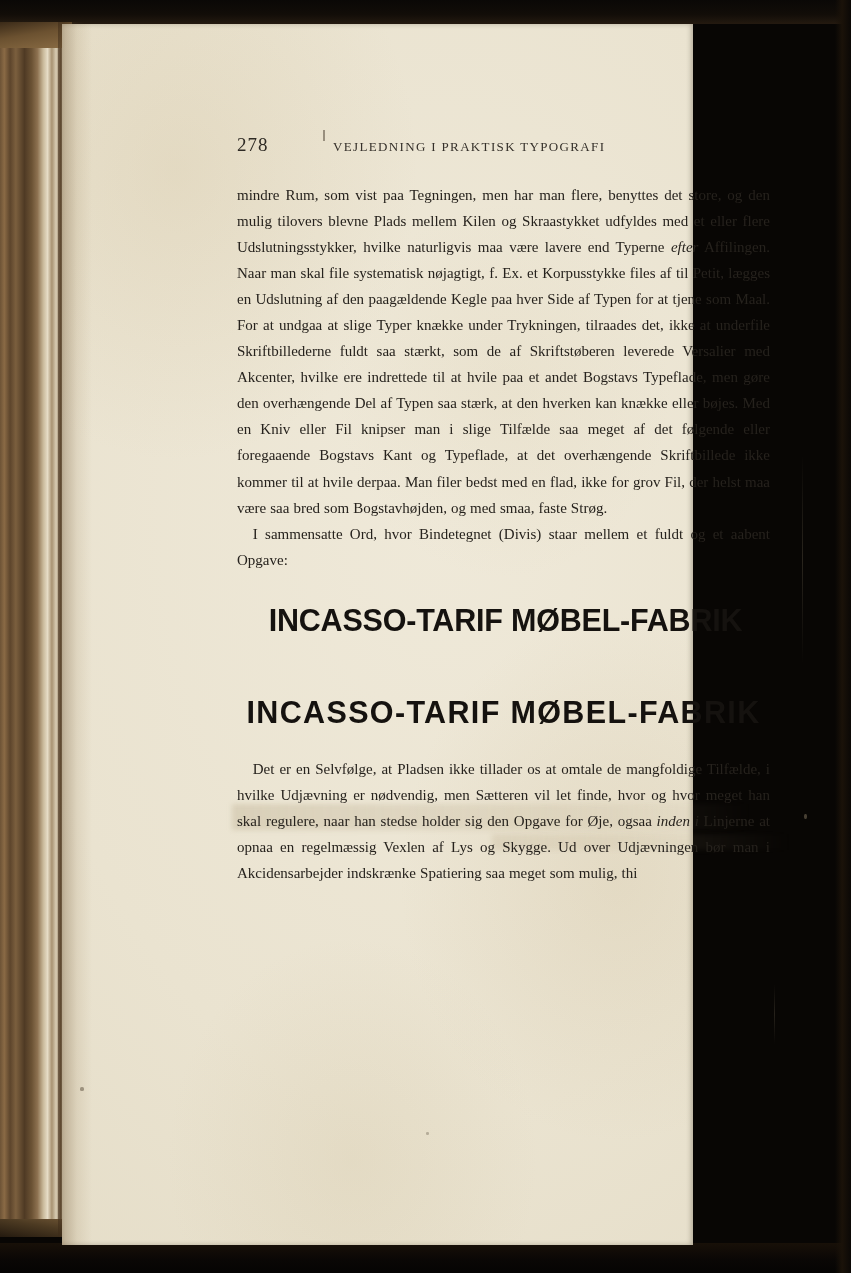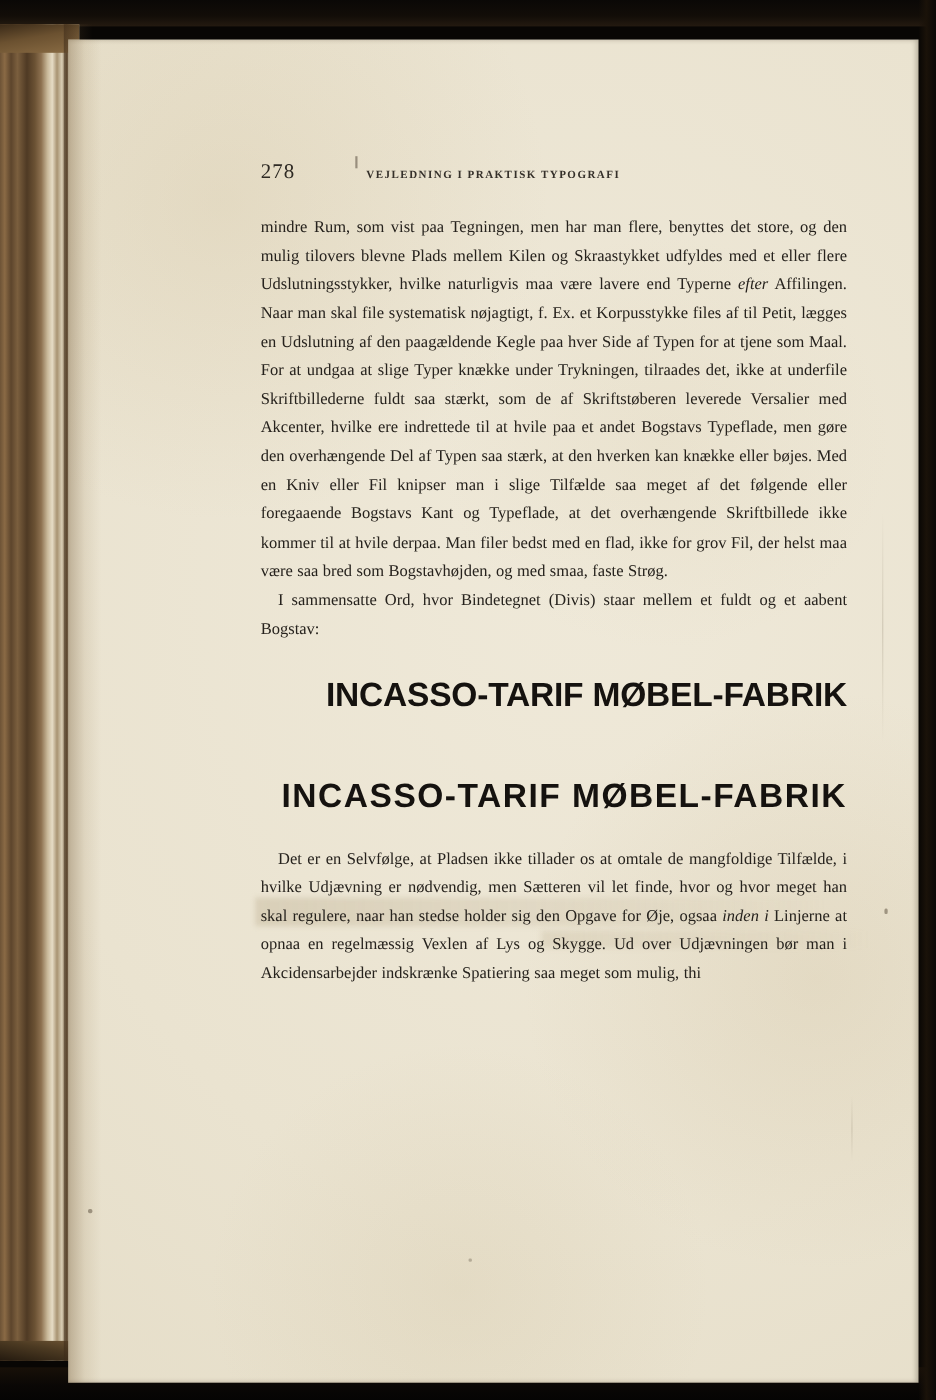--- a/index.html
+++ b/index.html
@@ -65,22 +65,22 @@
   }
   .edge-bot-cap {
     position: absolute; left: 0; bottom: 0; width: 72px; height: 18px;
     background: linear-gradient(10deg, #241a0f 0%, #4c3a22 60%, #6d5434 100%);
   }
 
   
   .page {
     position: absolute;
     left: 62px;
-    top: 36px;
-    width: 773px;
+    top: 24px;
+    width: 631px;
     height: 1221px;
     background:
       radial-gradient(120% 90% at 60% 40%, #efe9d9 0%, #eae3d0 55%, #e3dbc5 100%);
     box-shadow: -2px 0 5px rgba(40,28,14,0.28) inset;
   }
   
   .page::before {
     content: "";
     position: absolute; inset: 0;
     background:
@@ -137,46 +137,45 @@
     flex: none;
   }
   .head-tick {
     position: absolute;
     left: 86px; top: -4px;
     width: 2px; height: 11px;
     background: #7d7363;
     opacity: .75;
   }
   .head-title {
-    font-size: 10px;
+    font-size: 13px;
     letter-spacing: 1.35px;
     color: #35302a;
     white-space: nowrap;
-    font-weight: bold;
   }
 
   p.body {
     margin: 0;
     font-size: 15px;
     line-height: 26.05px;
     text-align: justify;
     text-align-last: left;
     color: #26221d;
     hyphens: none;
     word-spacing: 0.02em;
   }
   p.body.indent { text-indent: 1.05em; }
   p.body em { font-style: italic; }
 
   
   .specimen {
     font-family: "Liberation Sans", sans-serif;
     font-weight: bold;
     color: #15120f;
-    text-align: right;
+    text-align: center;
     white-space: nowrap;
   }
   .specimen-tight {
     font-size: 30.5px;
     letter-spacing: -0.2px;
     margin: 30px 0 0 0;
     padding-left: 4px;
   }
   .specimen-loose {
     font-size: 30.5px;
@@ -231,21 +230,21 @@
     <div class="typeblock">
 
       <div class="running-head">
         <div class="head-tick"></div>
         <span class="folio">278</span>
         <span class="head-title">VEJLEDNING I PRAKTISK TYPOGRAFI</span>
       </div>
 
       <p class="body"><span>mindre Rum, som vist paa Tegningen, men har man flere, benyttes det store, og den mulig tilovers blevne Plads mellem Kilen og Skraastykket udfyldes med et eller flere Udslutningsstykker, hvilke naturligvis maa være lavere end Typerne </span><em>efter</em><span> Affilingen. Naar man skal file systematisk nøjagtigt, f. Ex. et Korpusstykke files af til Petit, lægges en Udslutning af den paagældende Kegle paa hver Side af Typen for at tjene som Maal. For at undgaa at slige Typer knække under Trykningen, tilraades det, ikke at underfile Skriftbillederne fuldt saa stærkt, som de af Skriftstøberen leverede Versalier med Akcenter, hvilke ere indrettede til at hvile paa et andet Bogstavs Typeflade, men gøre den overhængende Del af Typen saa stærk, at den hverken kan knække eller bøjes. Med en Kniv eller Fil knipser man i slige Tilfælde saa meget af det følgende eller foregaaende Bogstavs Kant og Typeflade, at det overhængende Skriftbillede ikke kommer til at hvile derpaa. Man filer bedst med en flad, ikke for grov Fil, der helst maa være saa bred som Bogstavhøjden, og med smaa, faste Strøg.</span></p>
 
-      <p class="body indent">I sammensatte Ord, hvor Bindetegnet (Divis) staar mellem et fuldt og et aabent Bogstav:</p>
+      <p class="body indent">I sammensatte Ord, hvor Bindetegnet (Divis) staar mellem et fuldt og et aabent Opgave:</p>
 
       <div class="specimen specimen-tight">INCASSO-TARIF MØBEL-FABRIK</div>
 
       <div class="gap-after-spec"></div>
 
 
       <div class="specimen specimen-loose">INCASSO-TARIF MØBEL-FABRIK</div>
 
       <div class="gap-before-para"></div>
 

